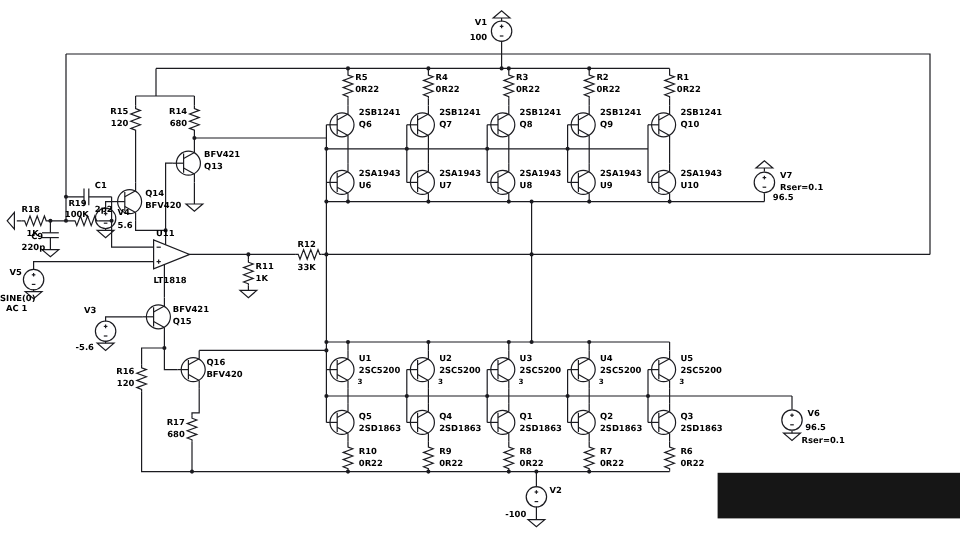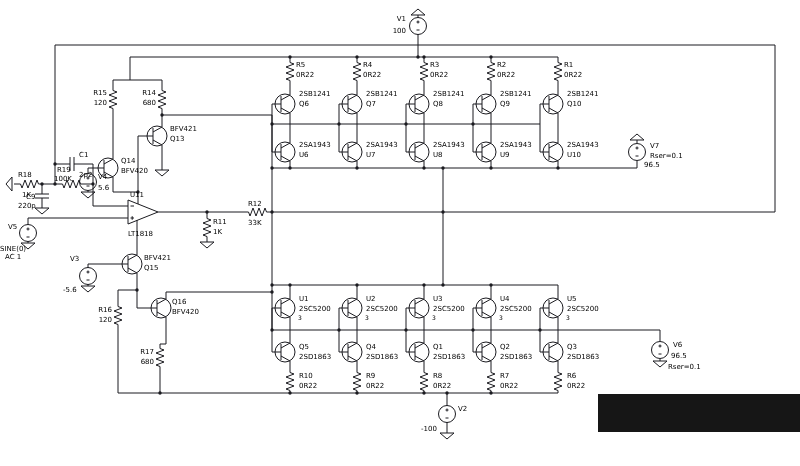--- a/index.html
+++ b/index.html
@@ -1,16 +1,16 @@
 <!DOCTYPE html>
 <html><head>
 <meta charset="utf-8">
 <style>
   html,body{margin:0;padding:0;background:#ffffff;}
-  .stage{position:relative;width:800px;height:466px;background:#ffffff;overflow:hidden;}
+  .stage{position:relative;width:800px;height:466px;background:#ffffff;overflow:hidden;font-weight:bold;}
   svg{display:block;}
   .wire{stroke:#1b1b20;stroke-width:1;fill:none;}
   .cmp{stroke:#1b1b20;stroke-width:1;fill:none;}
   use{stroke:#1b1b20;stroke-width:1;fill:none;}
   .dot{fill:#1b1b20;stroke:none;}
   text{font-family:"DejaVu Sans",sans-serif;font-size:7px;fill:#000000;stroke:none;}
   text.s6{font-size:6px;}
 </style>
 </head>
 <body>

